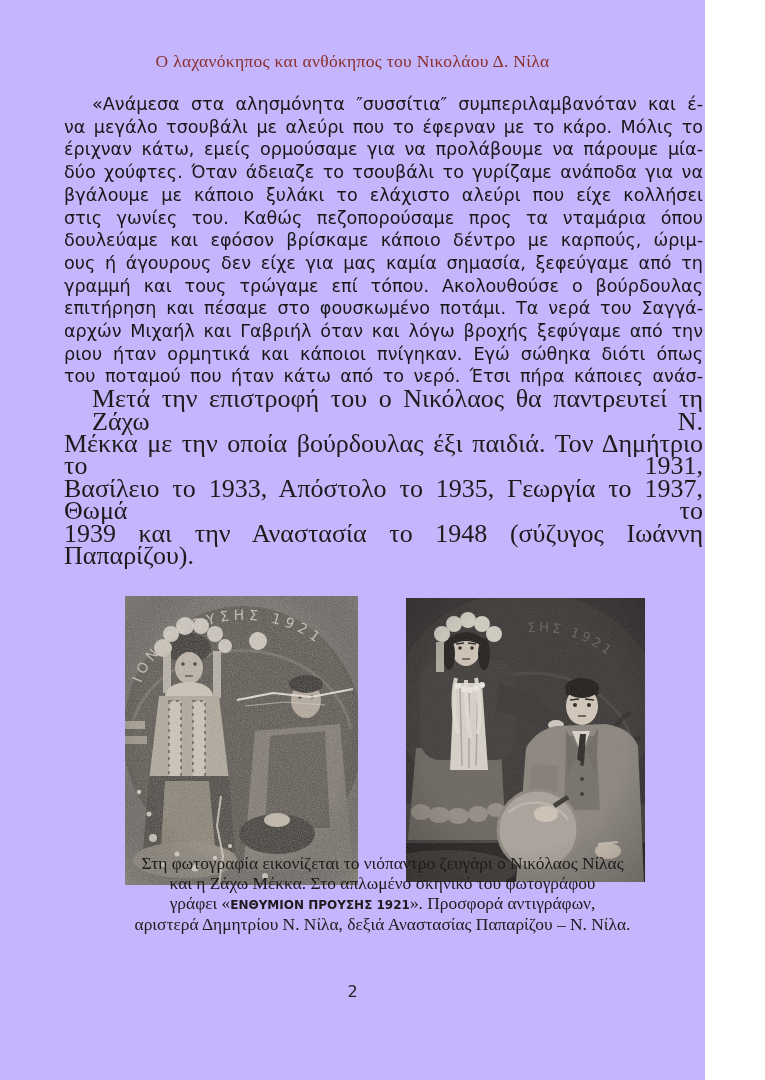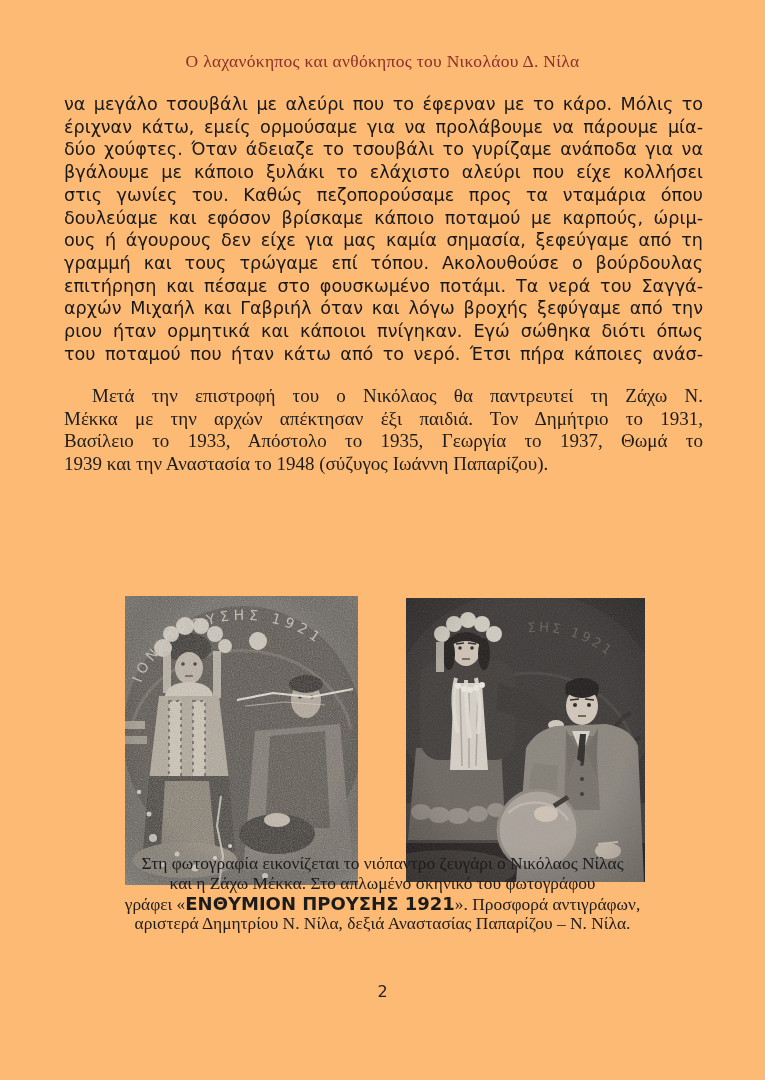--- a/index.html
+++ b/index.html
@@ -1,20 +1,20 @@
 <!DOCTYPE html>
 <html lang="el"><head>
 <meta charset="utf-8">
 <style>
   html, body { margin: 0; padding: 0; background: #ffffff; }
   .page {
     position: relative;
-    width: 765px;
+    width: 705px;
     height: 1080px;
-    background: #fdba74;
+    background: #c4b5fd;
     overflow: hidden;
     font-family: "Liberation Serif", serif;
     color: #1b1b1b;
   }
   .header {
     position: absolute;
     top: 51px; left: 0;
     width: 100%;
     text-align: center;
     font-family: "Liberation Serif", serif;
@@ -28,45 +28,44 @@
   }
   .para { margin: 0; }
   .para.sans {
     font-family: "DejaVu Sans", sans-serif;
     font-size: 17.6px;
     line-height: 22.7px;
     color: #181818;
   }
   .para.serif {
     font-family: "Liberation Serif", serif;
-    font-size: 19px;
+    font-size: 26px;
     line-height: 22.4px;
     color: #1c1c1c;
-    margin-top: 20px;
   }
   .line { text-align: justify; text-align-last: justify; white-space: normal; }
   .line.last { text-align-last: left; }
   .line.indent { padding-left: 28px; }
   .photo { position: absolute; display: block; }
   .photo.left  { left: 125px; top: 596px; width: 233px; height: 289px; }
   .photo.right { left: 406px; top: 598px; width: 239px; height: 284px; }
   .caption {
     position: absolute;
     left: 50px; top: 854px;
     width: 665px;
     text-align: center;
     font-family: "Liberation Serif", serif;
     font-size: 17.4px;
     line-height: 19.8px;
     color: #1c1c1c;
   }
   .caption .bold-sans {
     font-family: "DejaVu Sans", sans-serif;
     font-weight: bold;
-    font-size: 18px;
+    font-size: 12px;
   }
   .pagenum {
     position: absolute;
     top: 982px; left: 0;
     width: 100%;
     text-align: center;
     font-family: "DejaVu Sans", sans-serif;
     font-size: 16px;
     color: #222;
   }
@@ -74,38 +73,39 @@
 </style>
 </head>
 <body>
 
 <div class="page">
 
   <div class="header" style="color: rgb(138, 47, 43);">Ο λαχανόκηπος και ανθόκηπος του Νικολάου Δ. Νίλα</div>
 
   <div class="body-text">
       <div class="para sans">
+        <div class="line indent">«Ανάμεσα στα αλησμόνητα ″συσσίτια″ συμπεριλαμβανόταν και έ-</div>
         <div class="line">να μεγάλο τσουβάλι με αλεύρι που το έφερναν με το κάρο. Μόλις το</div>
         <div class="line">έριχναν κάτω, εμείς ορμούσαμε για να προλάβουμε να πάρουμε μία-</div>
         <div class="line">δύο χούφτες. Όταν άδειαζε το τσουβάλι το γυρίζαμε ανάποδα για να</div>
         <div class="line">βγάλουμε με κάποιο ξυλάκι το ελάχιστο αλεύρι που είχε κολλήσει</div>
         <div class="line">στις γωνίες του. Καθώς πεζοπορούσαμε προς τα νταμάρια όπου</div>
-        <div class="line">δουλεύαμε και εφόσον βρίσκαμε κάποιο ποταμού με καρπούς, ώριμ-</div>
+        <div class="line">δουλεύαμε και εφόσον βρίσκαμε κάποιο δέντρο με καρπούς, ώριμ-</div>
         <div class="line">ους ή άγουρους δεν είχε για μας καμία σημασία, ξεφεύγαμε από τη</div>
         <div class="line">γραμμή και τους τρώγαμε επί τόπου. Ακολουθούσε ο βούρδουλας</div>
       </div>
       <div class="para sans">
         <div class="line">επιτήρηση και πέσαμε στο φουσκωμένο ποτάμι. Τα νερά του Σαγγά-</div>
         <div class="line">αρχών Μιχαήλ και Γαβριήλ όταν και λόγω βροχής ξεφύγαμε από την</div>
         <div class="line">ριου ήταν ορμητικά και κάποιοι πνίγηκαν. Εγώ σώθηκα διότι όπως</div>
         <div class="line">του ποταμού που ήταν κάτω από το νερό. Έτσι πήρα κάποιες ανάσ-</div>
       </div>
       <div class="para serif">
         <div class="line indent">Μετά την επιστροφή του ο Νικόλαος θα παντρευτεί τη Ζάχω Ν.</div>
-        <div class="line">Μέκκα με την αρχών απέκτησαν έξι παιδιά. Τον Δημήτριο το 1931,</div>
+        <div class="line">Μέκκα με την οποία βούρδουλας έξι παιδιά. Τον Δημήτριο το 1931,</div>
         <div class="line">Βασίλειο το 1933, Απόστολο το 1935, Γεωργία το 1937, Θωμά το</div>
         <div class="line last">1939 και την Αναστασία το 1948 (σύζυγος Ιωάννη Παπαρίζου).</div>
       </div>
     </div>
 
   <svg class="photo left" viewBox="0 0 233 289" xmlns="http://www.w3.org/2000/svg" xmlns:xlink="http://www.w3.org/1999/xlink">
     <defs>
       <filter id="grainL" x="0" y="0" width="100%" height="100%">
         <feTurbulence type="fractalNoise" baseFrequency="0.9" numOctaves="2" seed="7" stitchTiles="stitch"></feTurbulence>
         <feColorMatrix type="saturate" values="0"></feColorMatrix>

